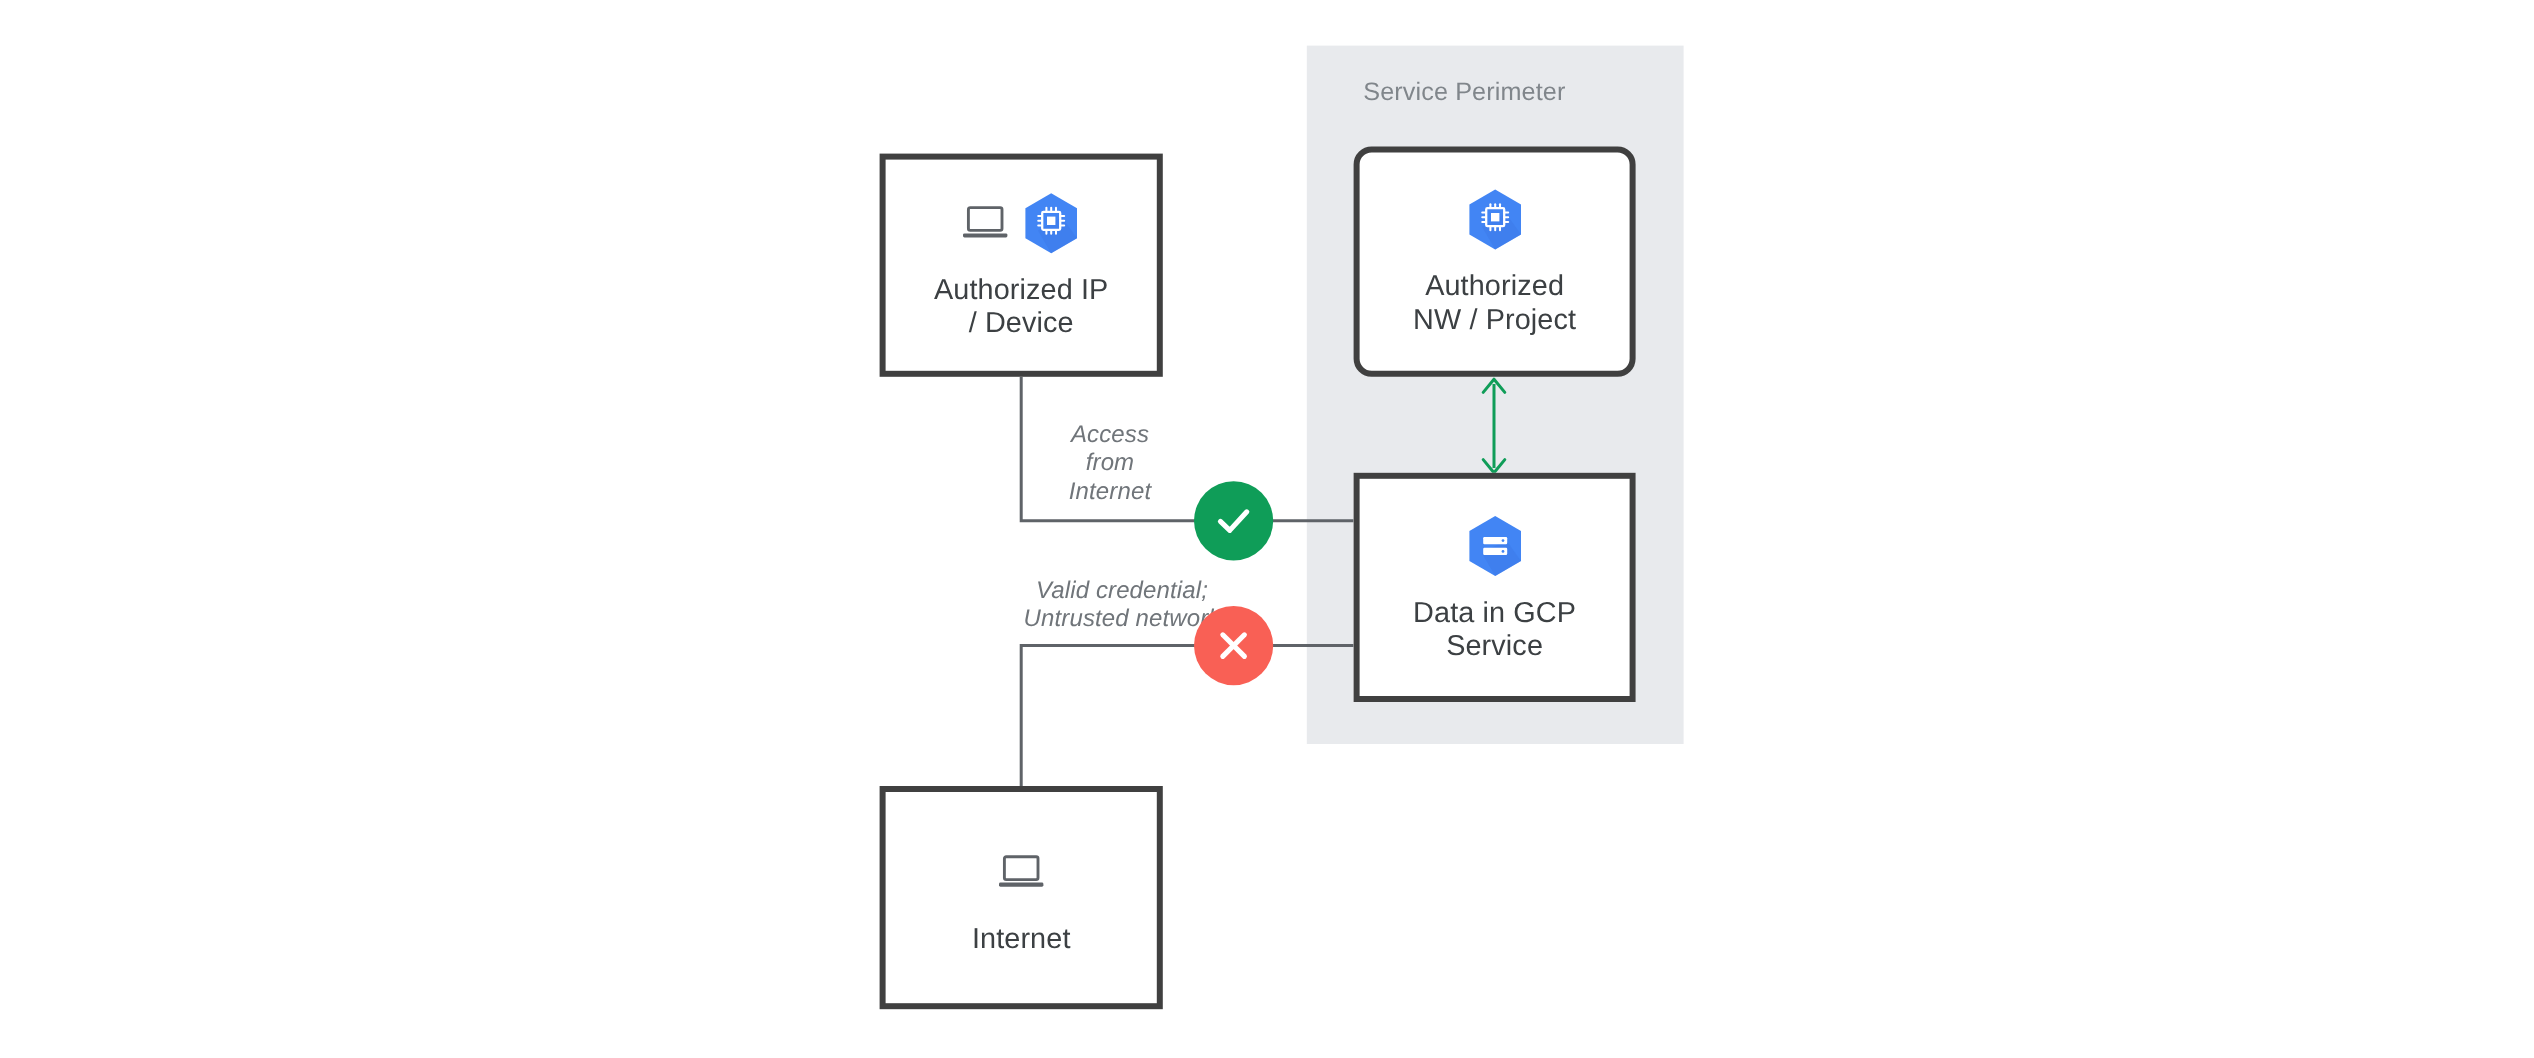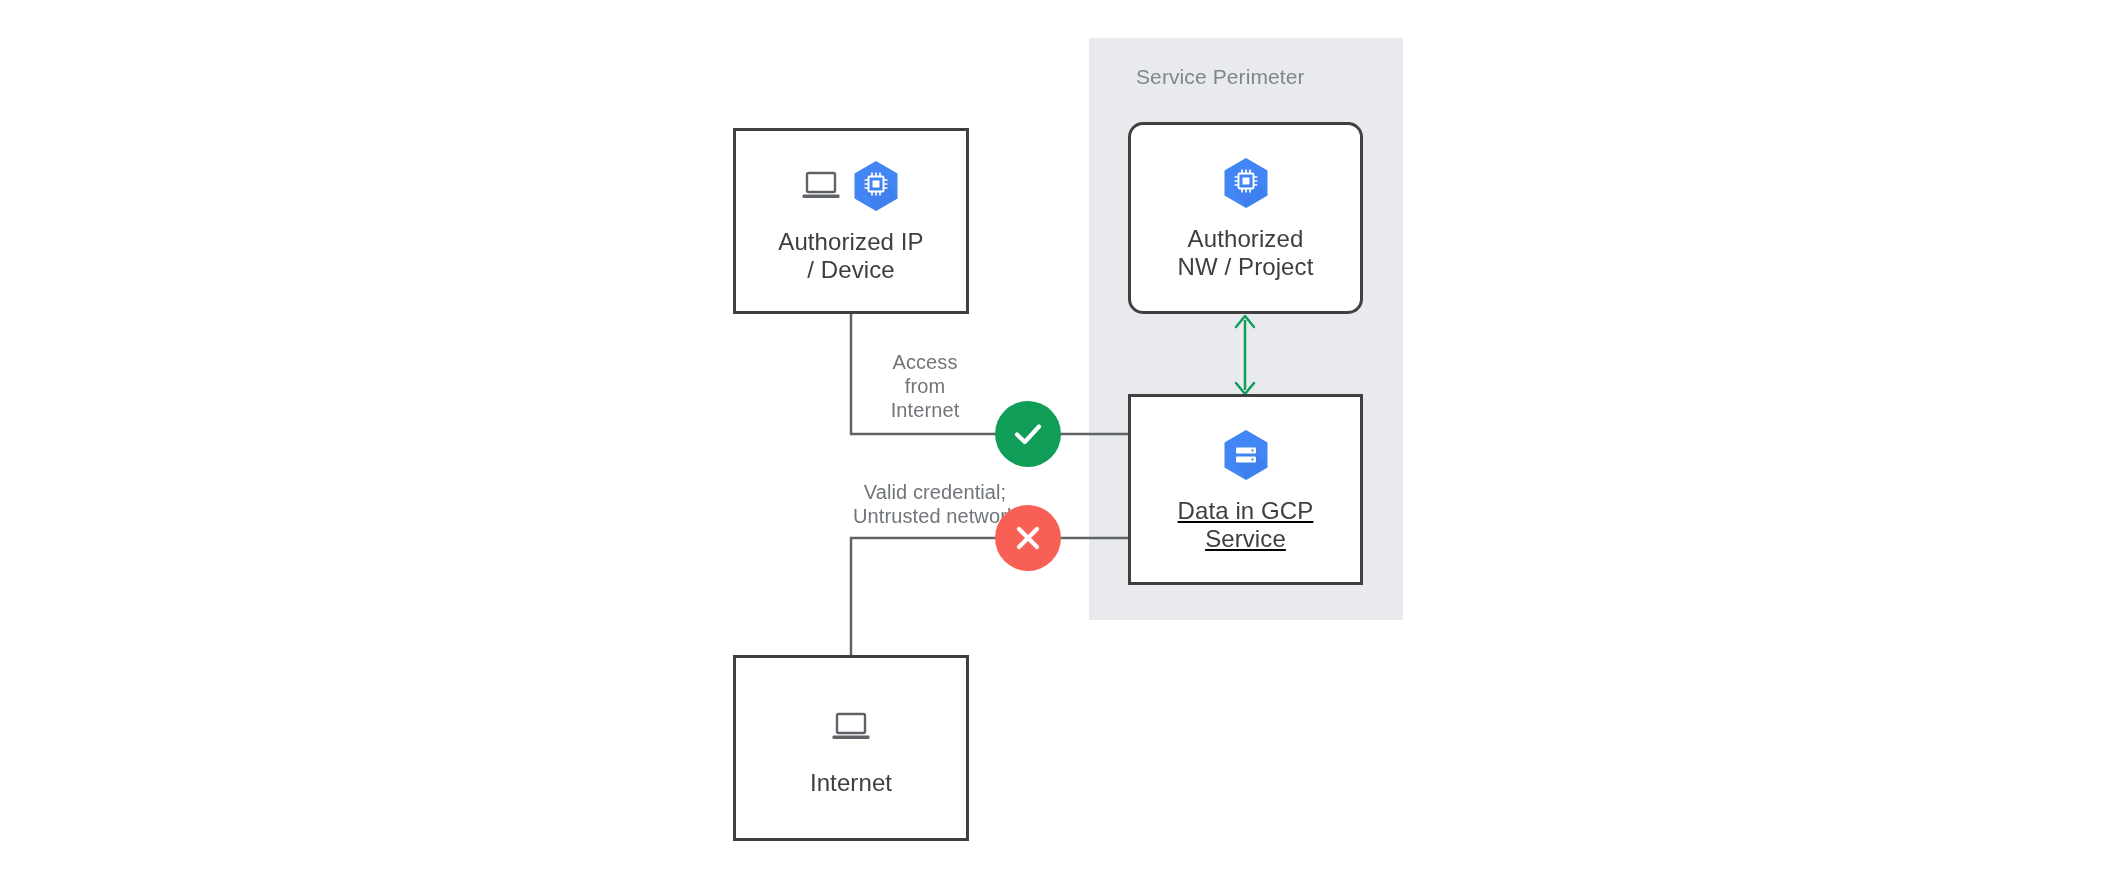--- a/index.html
+++ b/index.html
@@ -36,21 +36,21 @@
     color: #80868b;
     letter-spacing: 0.1px;
     white-space: nowrap;
     margin-left: 28px;
   }
 
   
   .node {
     position: absolute;
     background: #ffffff;
-    border: 3px solid #404040;
+    border: 5px solid #404040;
     box-sizing: border-box;
     display: flex;
     flex-direction: column;
     align-items: center;
     justify-content: center;
   }
   .node-icons {
     display: flex;
     align-items: center;
     justify-content: center;
@@ -62,21 +62,21 @@
     font-size: 24px;
     line-height: 28px;
     color: #3c4043;
     text-align: center;
     white-space: pre-line;
     letter-spacing: 0.1px;
   }
 
   #node-authorized-device { left: 733px; top: 128px;  width: 236px; height: 186px; }
   #node-authorized-nw     { left: 1128px; top: 122px; width: 235px; height: 192px; border-radius: 15px; }
-  #node-data-gcp          { left: 1128px; top: 394px; width: 235px; height: 191px; text-decoration: underline; }
+  #node-data-gcp          { left: 1128px; top: 394px; width: 235px; height: 191px; }
   #node-internet          { left: 733px;  top: 655px; width: 236px; height: 186px; }
 
   
   #wires {
     position: absolute;
     left: 0; top: 0;
     width: 2112px;
     height: 882px;
     pointer-events: none;
   }
@@ -96,20 +96,21 @@
 
   
   .edge-label {
     position: absolute;
     font-size: 20px;
     line-height: 24px;
     color: #70757a;
     text-align: center;
     white-space: pre-line;
     letter-spacing: 0.1px;
+    font-style: italic;
   }
   #label-access-internet { left: 855px; top: 350px; width: 140px; }
   #label-valid-cred      { left: 770px; top: 480px; width: 330px; }
 </style>
 </head>
 <body>
 
 <div id="canvas">
 
   <div class="perimeter"></div>

